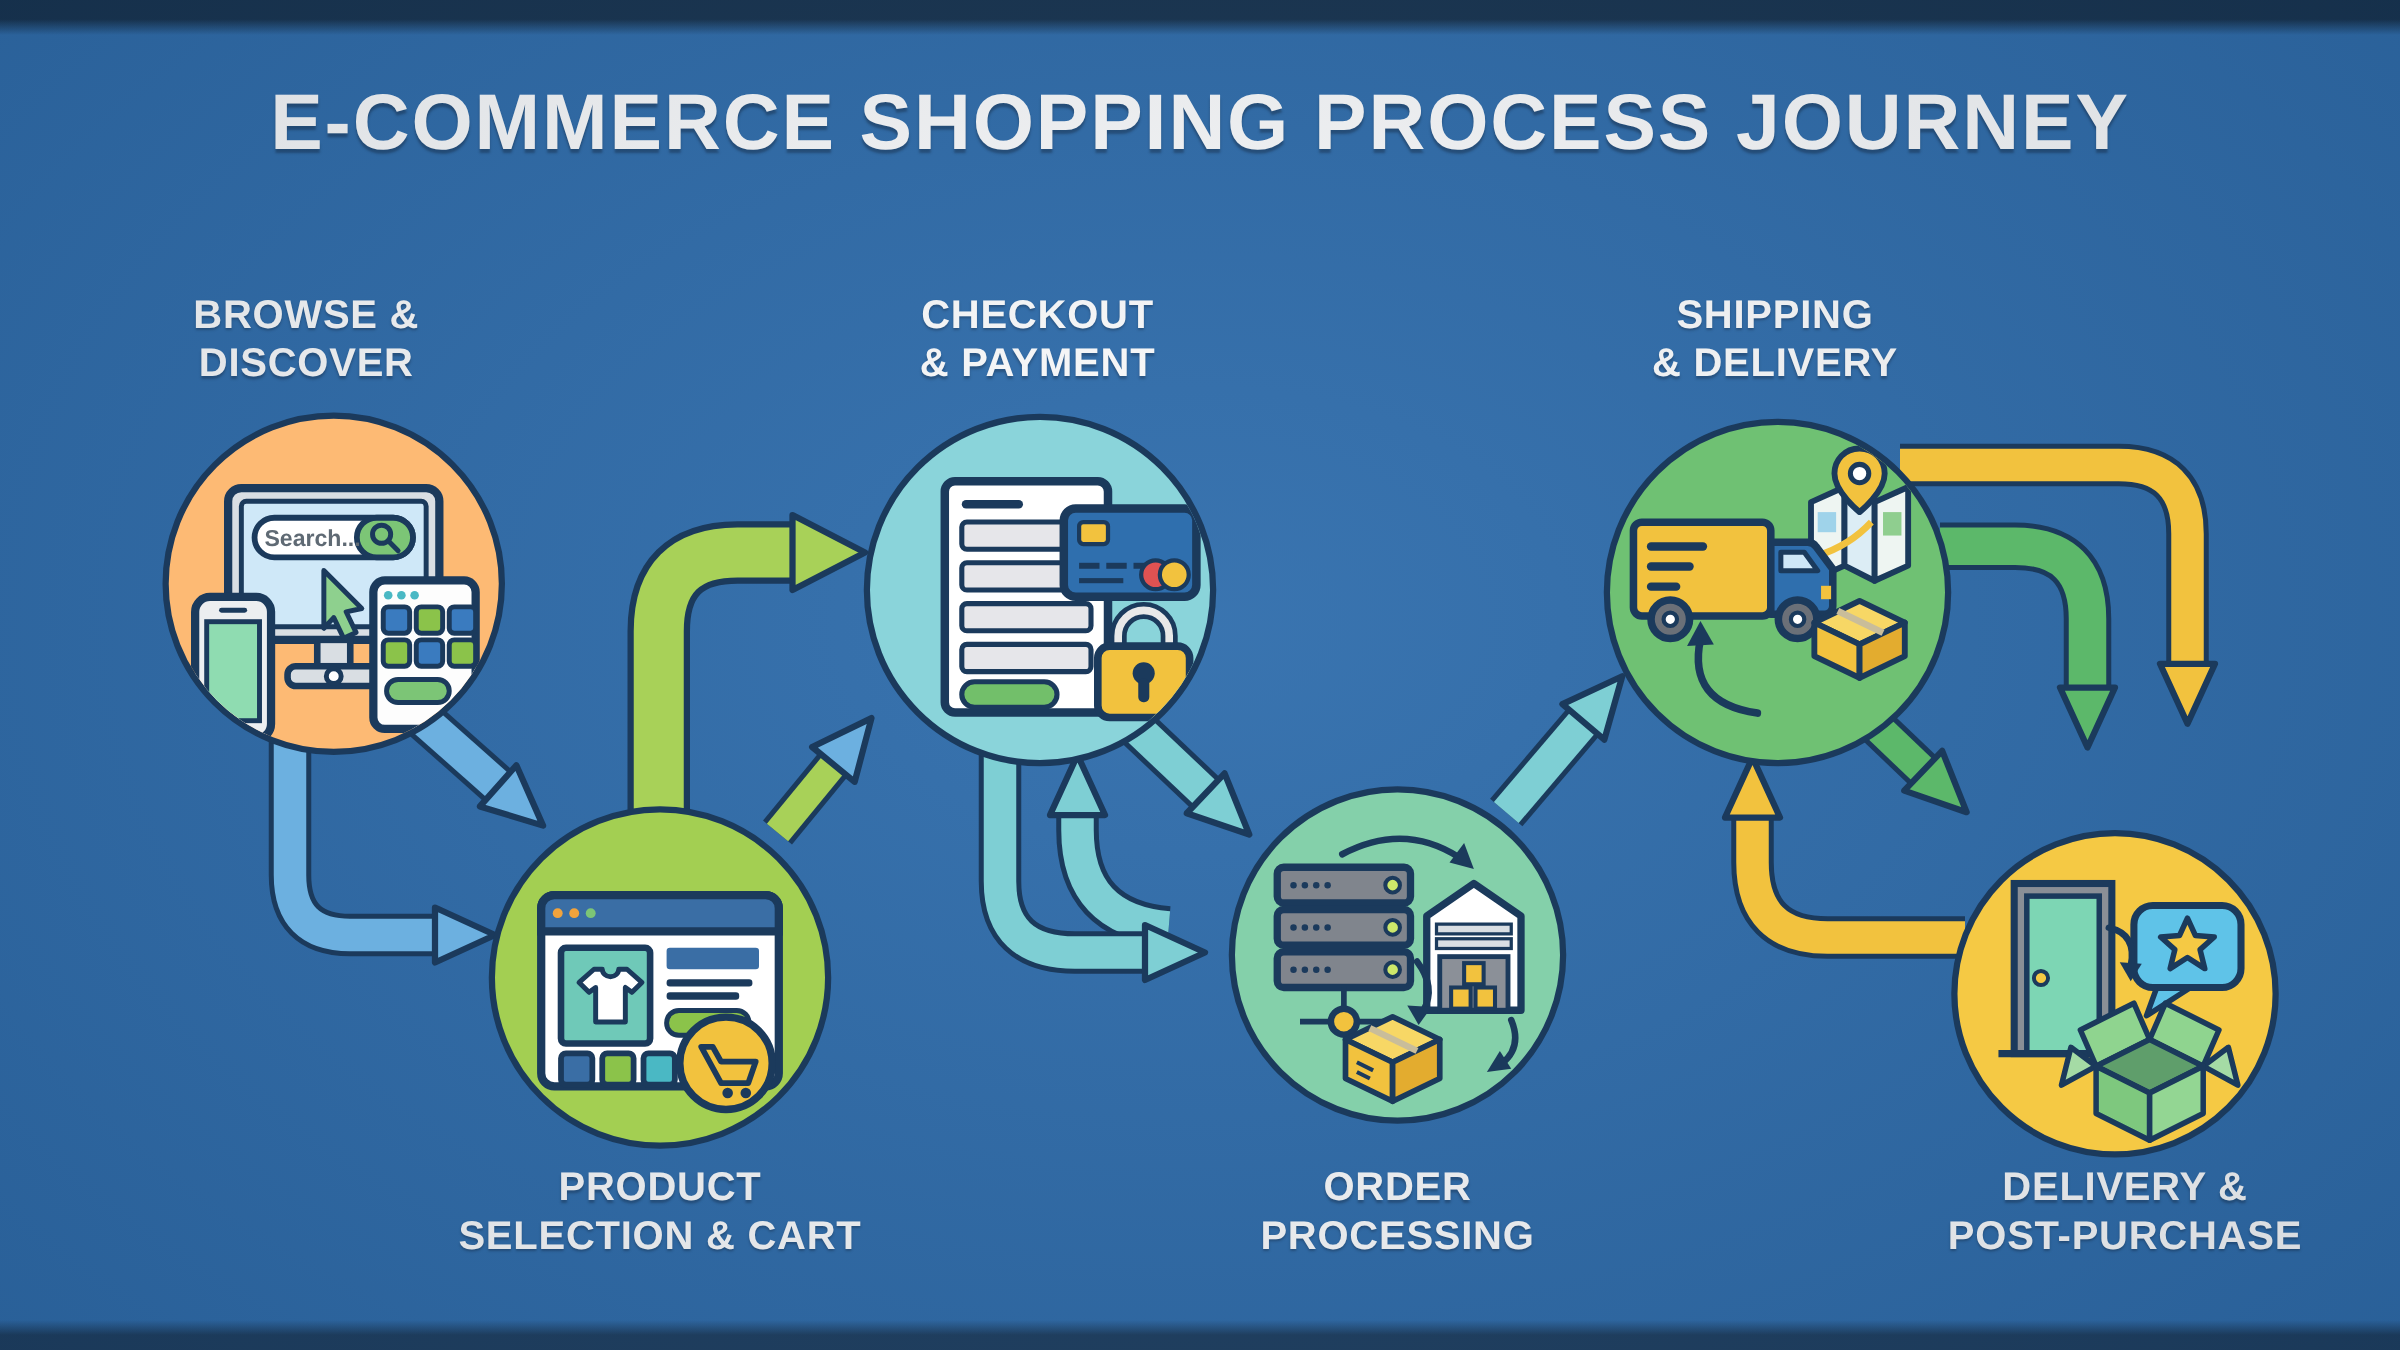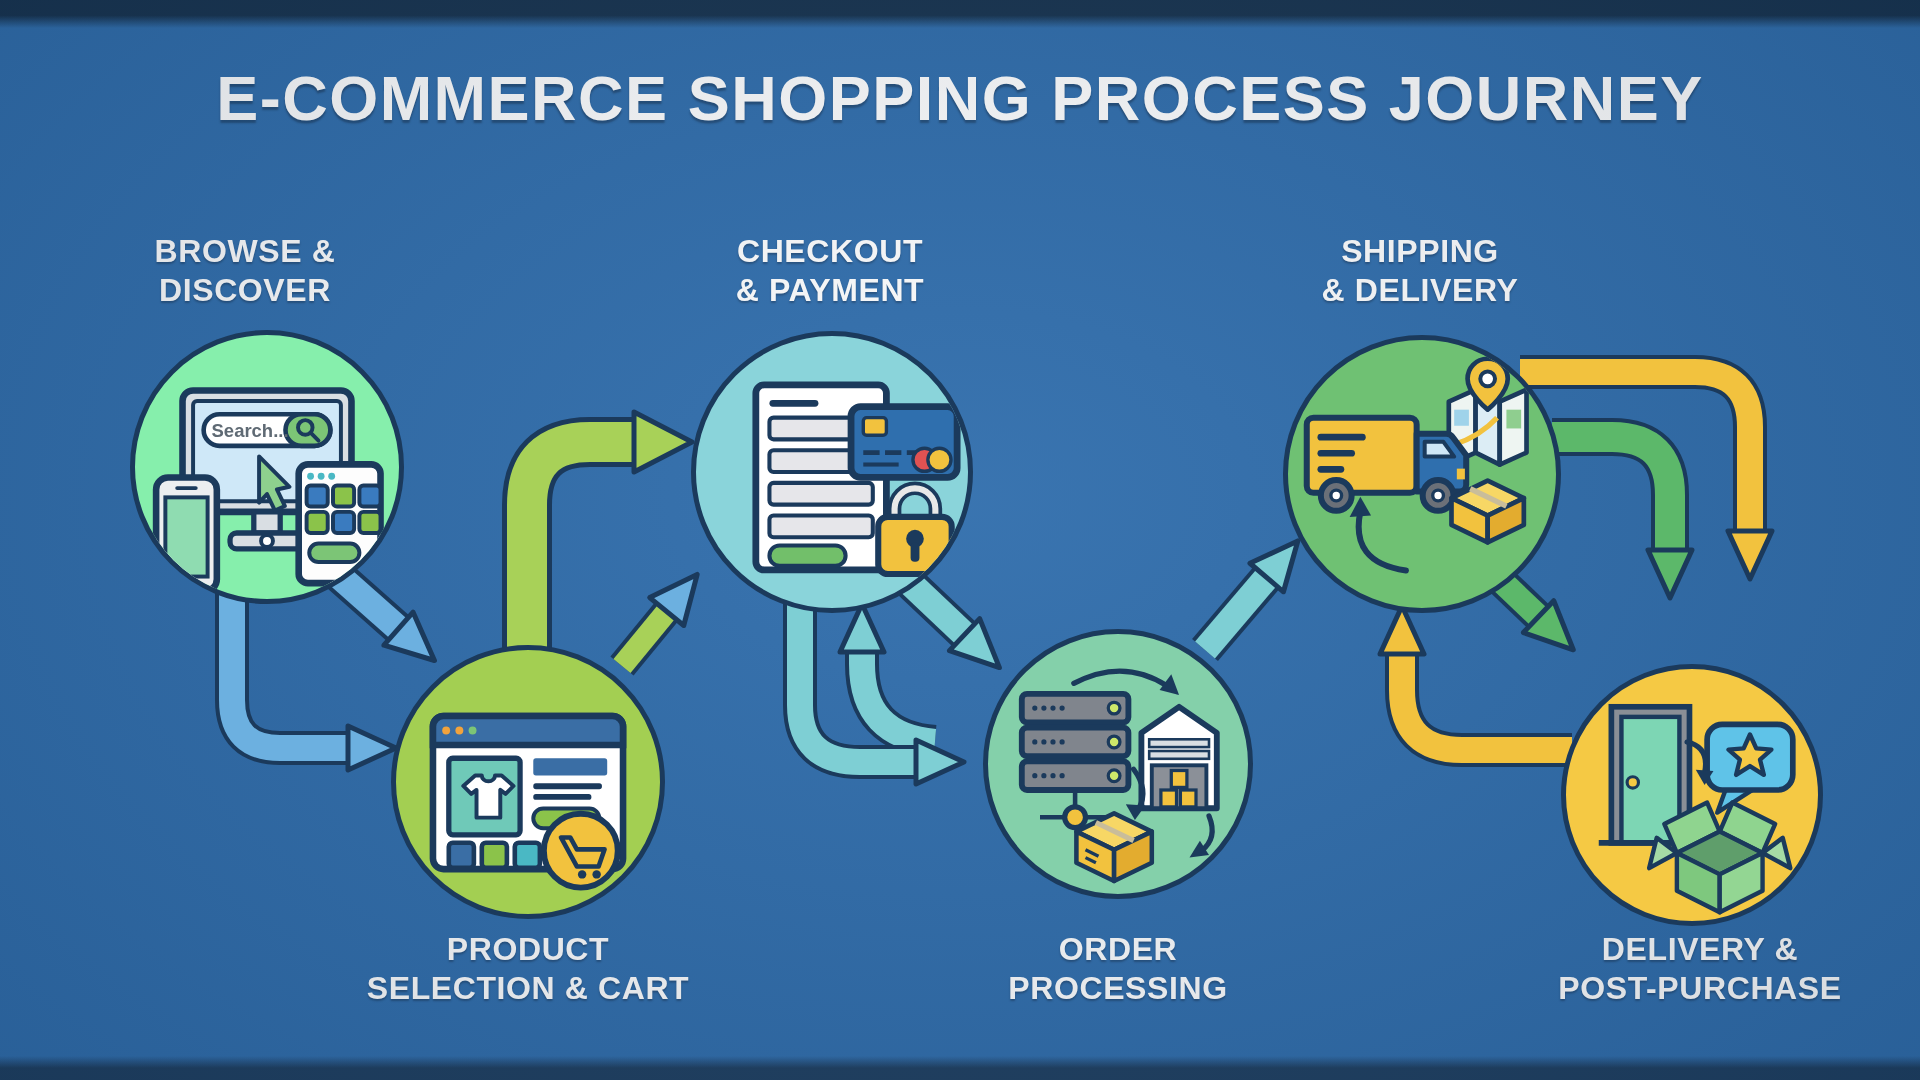--- a/index.html
+++ b/index.html
@@ -103,21 +103,21 @@
     <g>
       <path class="au" stroke-width="34" d="M1572,750 L1462,750 Q1402,750 1402,690 L1402,652"></path>
       <path class="ao" stroke="#f2c23e" stroke-width="26" marker-end="url(#mh-yellow)" d="M1572,750 L1462,750 Q1402,750 1402,690 L1402,652"></path>
     </g>
   </svg>
 
   <div class="stage-label" style="left:65px;top:232px;width:360px;">
     <span style="display:block">BROWSE &amp;</span>
     <span style="display:block">DISCOVER</span>
   </div>
-  <div class="stage-circle" style="left:130px;top:330px;width:274px;height:274px;background:#86efac;">
+  <div class="stage-circle" style="left:130px;top:330px;width:274px;height:274px;background:#fdba74;">
     <svg viewBox="0 0 200 200">
       <g>
         <rect x="36" y="42" width="128" height="92" rx="8" fill="#d9dee3" stroke="#1b3a5c" stroke-width="5"></rect>
         <rect x="44" y="50" width="112" height="76" rx="3" fill="#cfe8f8" stroke="#1b3a5c" stroke-width="3"></rect>
         <rect x="90" y="134" width="20" height="16" fill="#d9dee3" stroke="#1b3a5c" stroke-width="4"></rect>
         <rect x="72" y="150" width="56" height="12" rx="5" fill="#d9dee3" stroke="#1b3a5c" stroke-width="4"></rect>
         <circle cx="100" cy="156" r="4.5" fill="#ffffff" stroke="#1b3a5c" stroke-width="3"></circle>
       </g>
       <g>
         <rect x="52" y="60" width="96" height="24" rx="12" fill="#ffffff" stroke="#1b3a5c" stroke-width="3.5"></rect>

